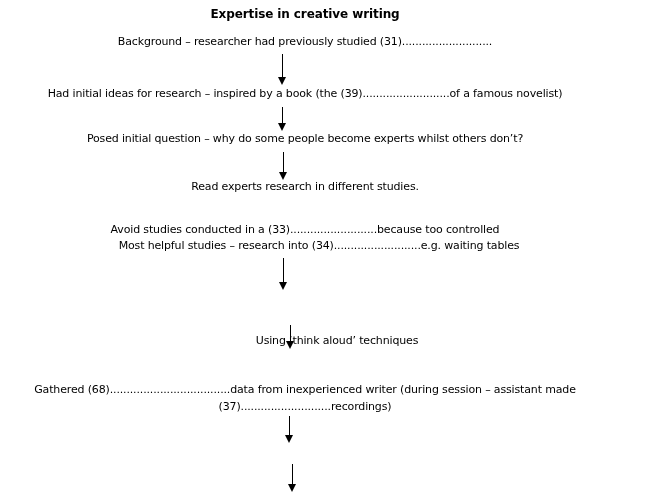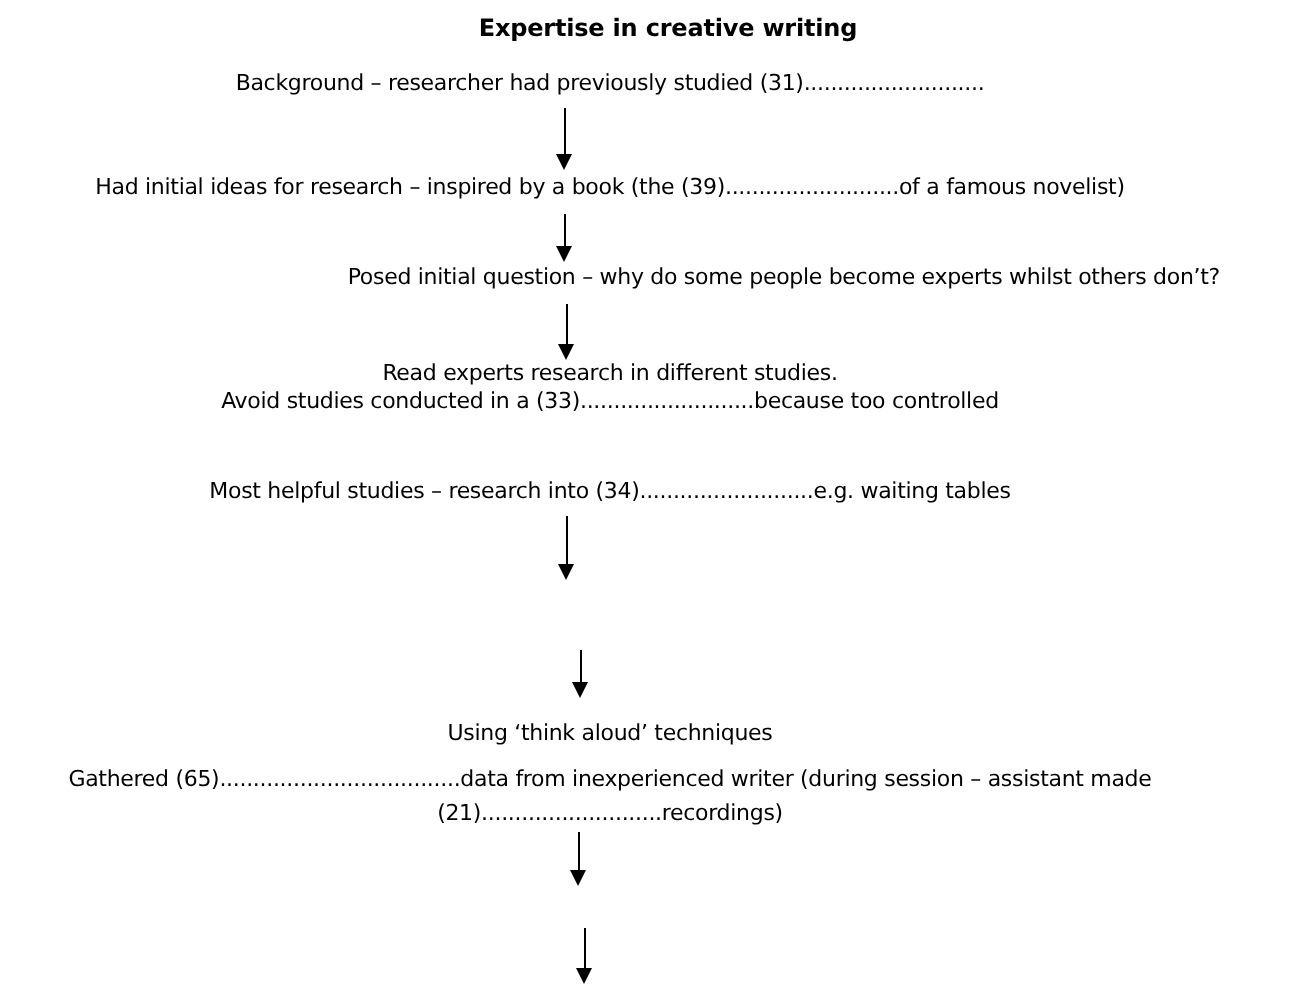--- a/index.html
+++ b/index.html
@@ -59,79 +59,79 @@
     border-left: 4.5px solid transparent;
     border-right: 4.5px solid transparent;
     border-top: 8px solid #000000;
   }
 </style>
 </head>
 <body>
 
 <div class="page">
 
-  <div class="row title" style="top:7px;margin-left:29px;">Expertise in creative writing</div>
+  <div class="row title" style="top:7px;">Expertise in creative writing</div>
 
   <div class="row" style="top:35px;">
     <span class="line">Background – researcher had previously studied (31)...........................</span>
   </div>
 
   <div class="arrow" style="left:277.5px; top:54px; height:31px;">
     <span class="shaft"></span>
     <span class="head"></span>
   </div>
 
   <div class="row" style="top:87px;">
     <span class="line">Had initial ideas for research – inspired by a book (the (39)..........................of a famous novelist)</span>
   </div>
 
   <div class="arrow" style="left:277.5px; top:107px; height:24px;">
     <span class="shaft"></span>
     <span class="head"></span>
   </div>
 
-  <div class="row" style="top:132px;text-align:right;">
+  <div class="row" style="top:132px;">
     <span class="line">Posed initial question – why do some people become experts whilst others don’t?</span>
   </div>
 
   <div class="arrow" style="left:278.5px; top:152px; height:28px;">
     <span class="shaft"></span>
     <span class="head"></span>
   </div>
 
   <div class="row" style="top:180px;">
     <span class="line">Read experts research in different studies.</span>
   </div>
 
-  <div class="row" style="top:194px;">
+  <div class="row" style="top:223px;">
     <span class="line">Avoid studies conducted in a (33)..........................because too controlled</span>
   </div>
 
-  <div class="row" style="top:239px;">
+  <div class="row" style="top:239px;padding-left:14px;">
     <span class="line">Most helpful studies – research into (34)..........................e.g. waiting tables</span>
   </div>
 
   <div class="arrow" style="left:278.5px; top:258px; height:32px;">
     <span class="shaft"></span>
     <span class="head"></span>
   </div>
 
 
   <div class="arrow" style="left:285.5px; top:325px; height:24px;">
     <span class="shaft"></span>
     <span class="head"></span>
   </div>
 
-  <div class="row" style="top:360px;">
+  <div class="row" style="top:334px;margin-left:32px;">
     <span class="line">Using ‘think aloud’ techniques</span>
   </div>
 
   <div class="row twolines" style="top:381px;">
-    <span class="line">Gathered (65)....................................data from inexperienced writer (during session – assistant made</span>
-    <span class="line">(21)...........................recordings)</span>
+    <span class="line">Gathered (68)....................................data from inexperienced writer (during session – assistant made</span>
+    <span class="line">(37)...........................recordings)</span>
   </div>
 
   <div class="arrow" style="left:284.5px; top:416px; height:27px;">
     <span class="shaft"></span>
     <span class="head"></span>
   </div>
 
 
   <div class="arrow" style="left:287.5px; top:464px; height:28px;">
     <span class="shaft"></span>

